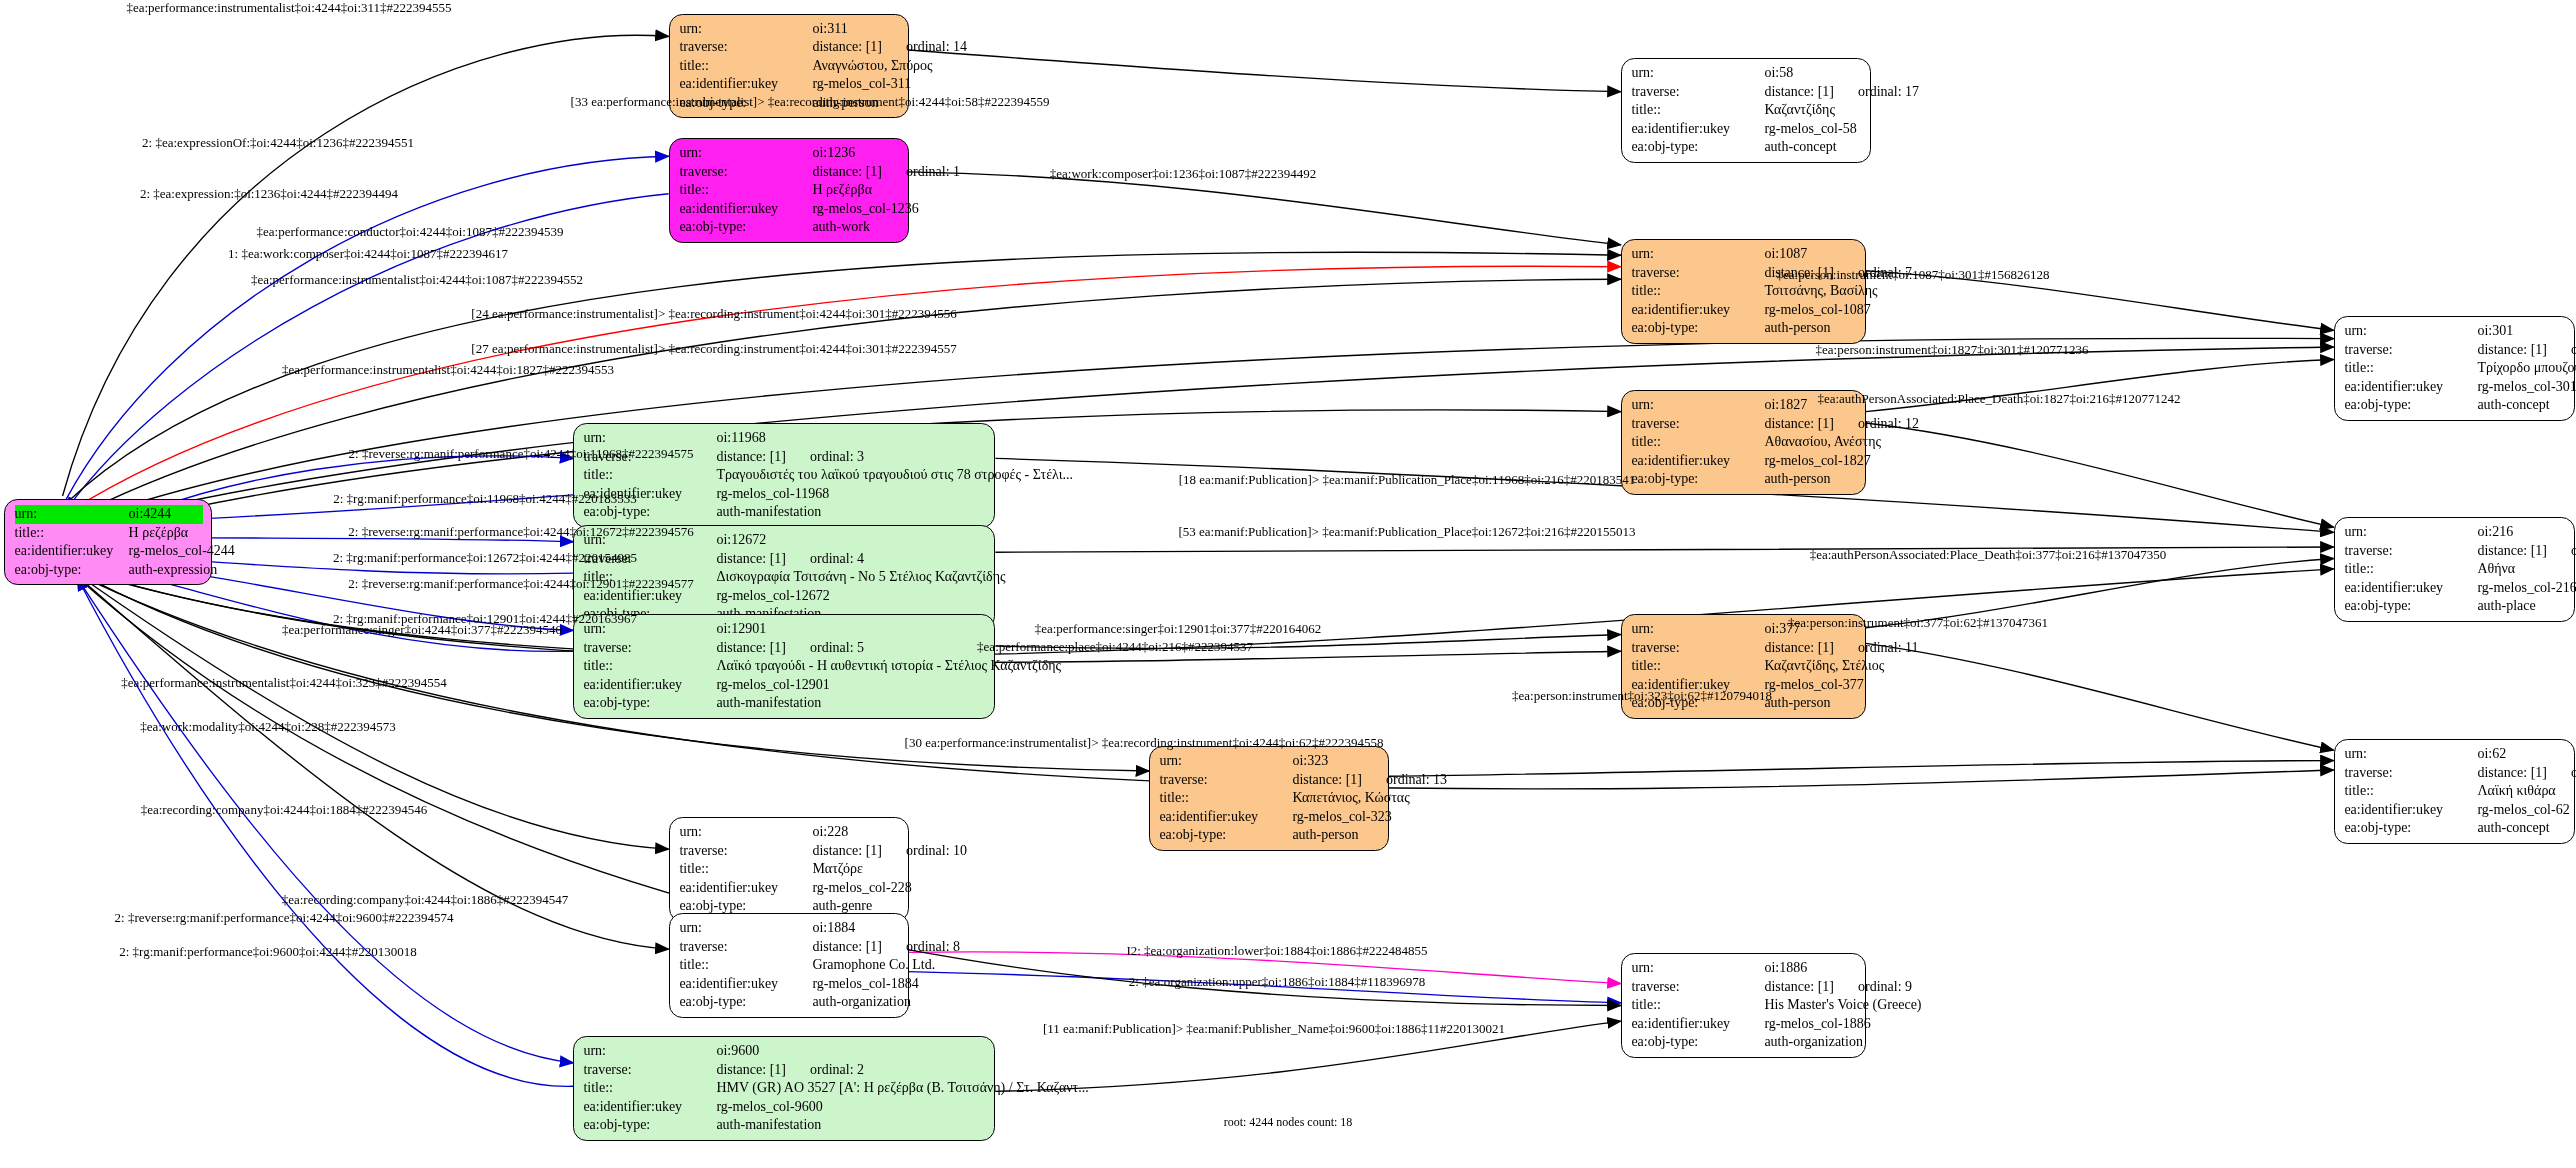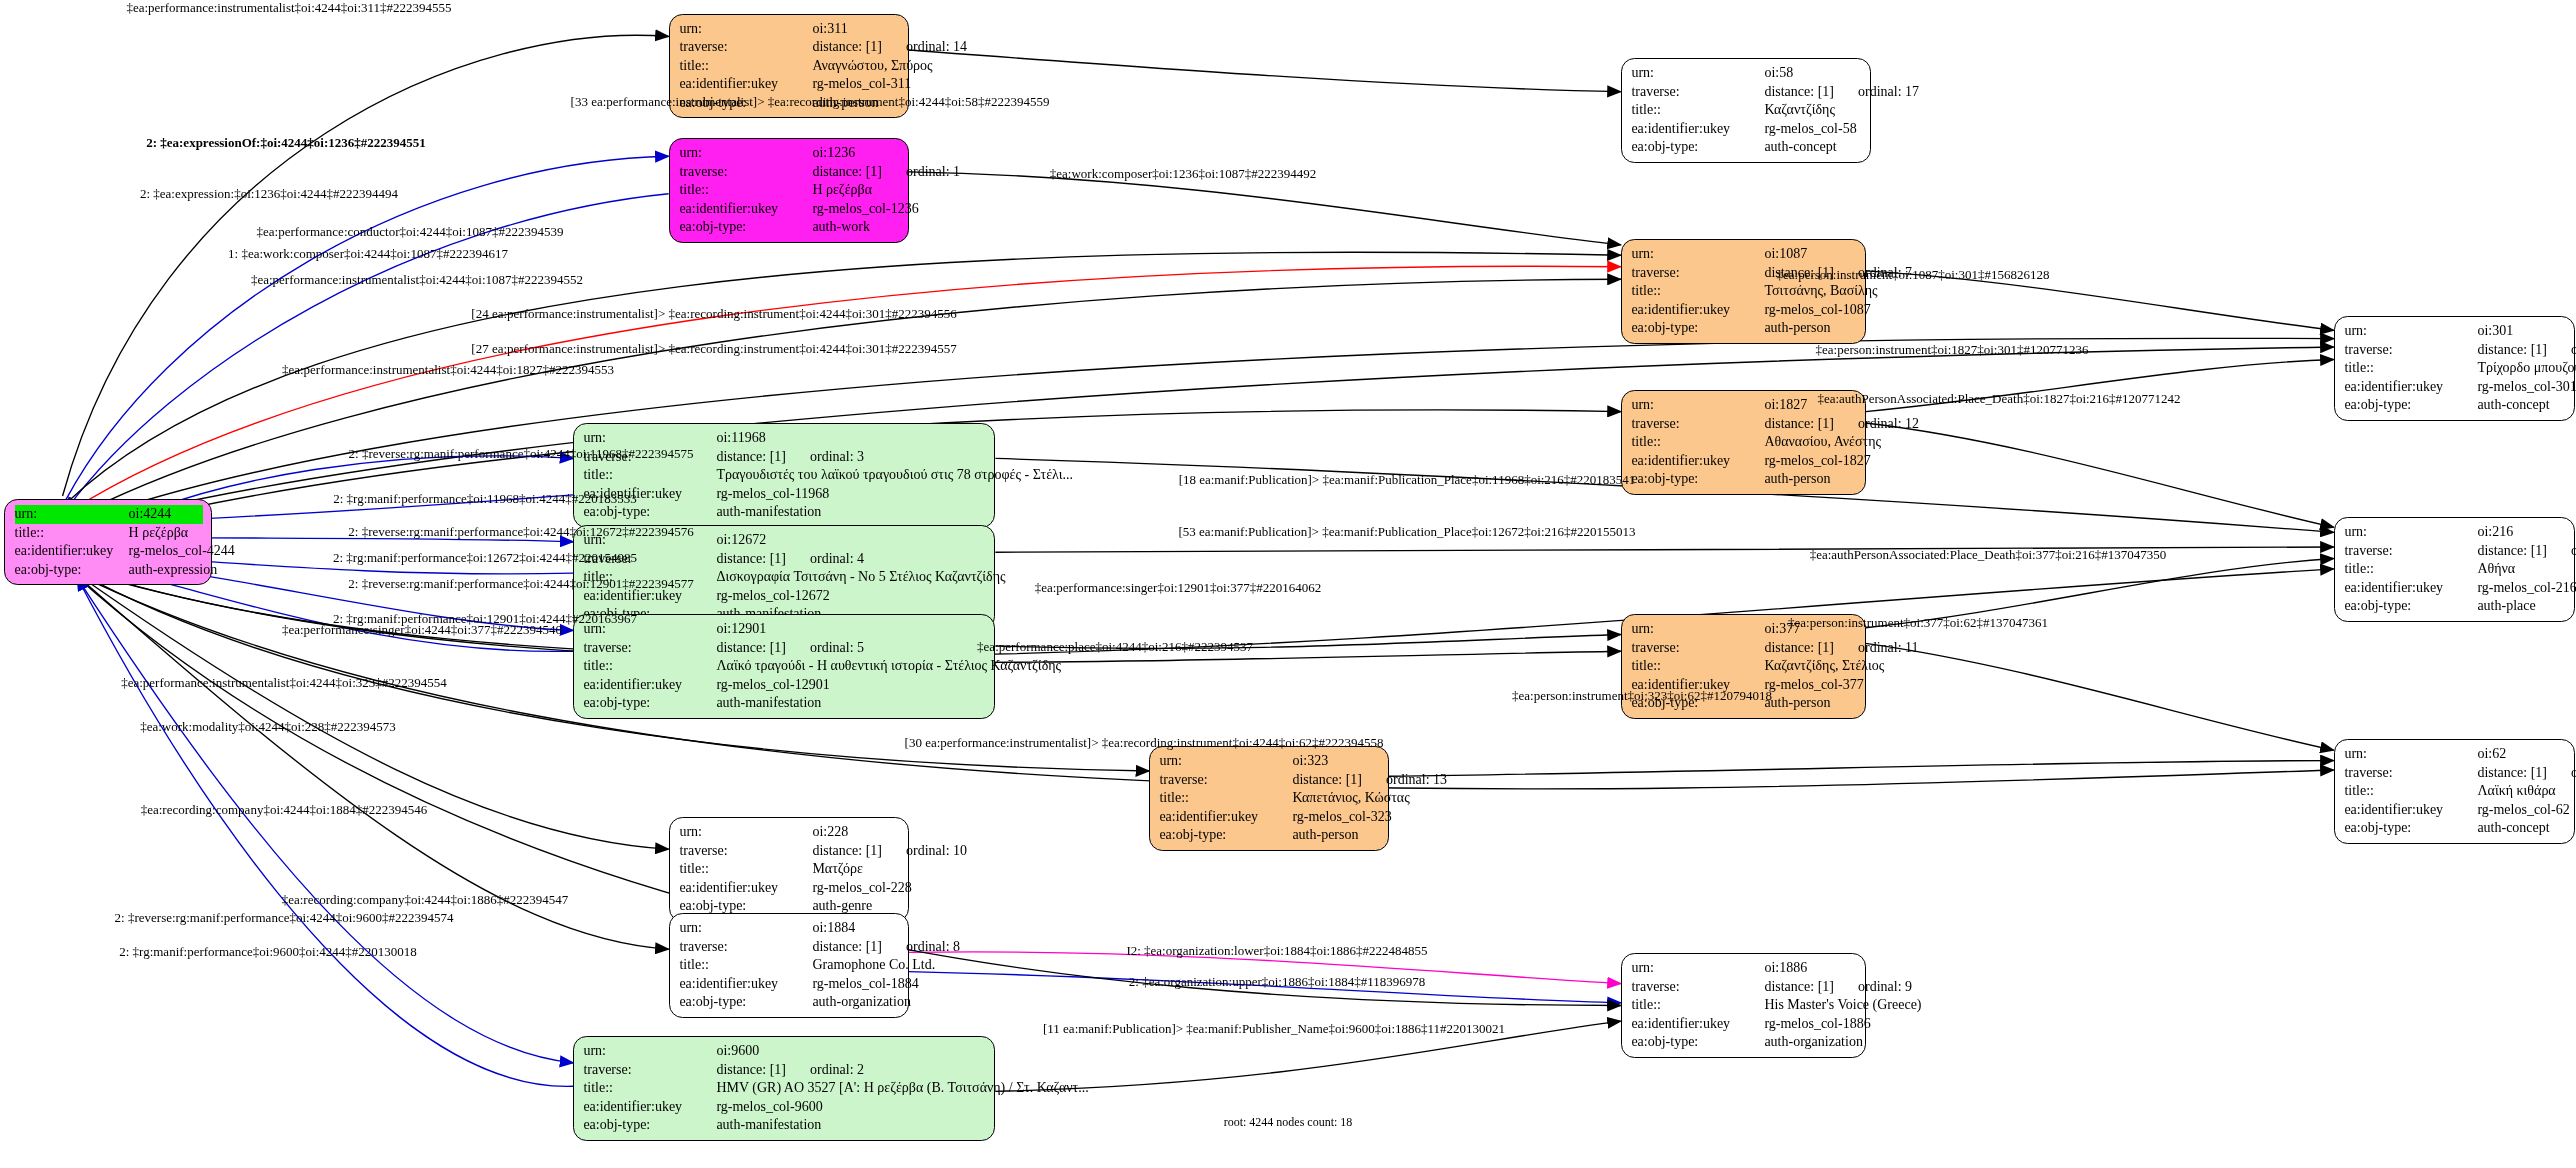--- a/index.html
+++ b/index.html
@@ -480,41 +480,41 @@
         </div>
         <div class="row ">
           <span class="k">ea:obj-type:</span>
           <span class="v">auth-manifestation</span>
         </div>
       </div>
     </div>
   <div id="label-layer">
       <div class="elabel" style="left: 289px; top: 7.3px;">‡ea:performance:instrumentalist‡oi:4244‡oi:311‡#222394555</div>
       <div class="elabel" style="left: 810px; top: 101px;">[33 ea:performance:instrumentalist]&gt; ‡ea:recording:instrument‡oi:4244‡oi:58‡#222394559</div>
-      <div class="elabel" style="left: 286px; top: 142px; font-weight: bold;">2: ‡ea:expressionOf:‡oi:4244‡oi:1236‡#222394551</div>
+      <div class="elabel" style="left: 278px; top: 142px;">2: ‡ea:expressionOf:‡oi:4244‡oi:1236‡#222394551</div>
       <div class="elabel" style="left: 269px; top: 193px;">2: ‡ea:expression:‡oi:1236‡oi:4244‡#222394494</div>
       <div class="elabel" style="left: 1183px; top: 173px;">‡ea:work:composer‡oi:1236‡oi:1087‡#222394492</div>
       <div class="elabel" style="left: 410px; top: 231px;">‡ea:performance:conductor‡oi:4244‡oi:1087‡#222394539</div>
       <div class="elabel" style="left: 368px; top: 253px;">1: ‡ea:work:composer‡oi:4244‡oi:1087‡#222394617</div>
       <div class="elabel" style="left: 417px; top: 279px;">‡ea:performance:instrumentalist‡oi:4244‡oi:1087‡#222394552</div>
       <div class="elabel" style="left: 1913px; top: 274px;">‡ea:person:instrument‡oi:1087‡oi:301‡#156826128</div>
       <div class="elabel" style="left: 714px; top: 313px;">[24 ea:performance:instrumentalist]&gt; ‡ea:recording:instrument‡oi:4244‡oi:301‡#222394556</div>
       <div class="elabel" style="left: 714px; top: 348px;">[27 ea:performance:instrumentalist]&gt; ‡ea:recording:instrument‡oi:4244‡oi:301‡#222394557</div>
       <div class="elabel" style="left: 448px; top: 369px;">‡ea:performance:instrumentalist‡oi:4244‡oi:1827‡#222394553</div>
       <div class="elabel" style="left: 1952px; top: 349px;">‡ea:person:instrument‡oi:1827‡oi:301‡#120771236</div>
       <div class="elabel" style="left: 1999px; top: 398px;">‡ea:authPersonAssociated:Place_Death‡oi:1827‡oi:216‡#120771242</div>
       <div class="elabel" style="left: 521px; top: 453px;">2: ‡reverse:rg:manif:performance‡oi:4244‡oi:11968‡#222394575</div>
       <div class="elabel" style="left: 485px; top: 498px;">2: ‡rg:manif:performance‡oi:11968‡oi:4244‡#220183533</div>
       <div class="elabel" style="left: 1407px; top: 479px;">[18 ea:manif:Publication]&gt; ‡ea:manif:Publication_Place‡oi:11968‡oi:216‡#220183541</div>
       <div class="elabel" style="left: 521px; top: 531px;">2: ‡reverse:rg:manif:performance‡oi:4244‡oi:12672‡#222394576</div>
       <div class="elabel" style="left: 485px; top: 557px;">2: ‡rg:manif:performance‡oi:12672‡oi:4244‡#220154985</div>
       <div class="elabel" style="left: 1407px; top: 531px;">[53 ea:manif:Publication]&gt; ‡ea:manif:Publication_Place‡oi:12672‡oi:216‡#220155013</div>
       <div class="elabel" style="left: 521px; top: 583px;">2: ‡reverse:rg:manif:performance‡oi:4244‡oi:12901‡#222394577</div>
       <div class="elabel" style="left: 485px; top: 618px;">2: ‡rg:manif:performance‡oi:12901‡oi:4244‡#220163967</div>
-      <div class="elabel" style="left: 1178px; top: 587px; text-align: right;">‡ea:performance:singer‡oi:12901‡oi:377‡#220164062</div>
+      <div class="elabel" style="left: 1178px; top: 628px; text-align: right;">‡ea:performance:singer‡oi:12901‡oi:377‡#220164062</div>
       <div class="elabel" style="left: 1988px; top: 554px;">‡ea:authPersonAssociated:Place_Death‡oi:377‡oi:216‡#137047350</div>
       <div class="elabel" style="left: 1918px; top: 622px;">‡ea:person:instrument‡oi:377‡oi:62‡#137047361</div>
       <div class="elabel" style="left: 422px; top: 629px;">‡ea:performance:singer‡oi:4244‡oi:377‡#222394540</div>
       <div class="elabel" style="left: 1115px; top: 646px;">‡ea:performance:place‡oi:4244‡oi:216‡#222394537</div>
       <div class="elabel" style="left: 284px; top: 682px;">‡ea:performance:instrumentalist‡oi:4244‡oi:323‡#222394554</div>
       <div class="elabel" style="left: 1642px; top: 695px;">‡ea:person:instrument‡oi:323‡oi:62‡#120794018</div>
       <div class="elabel" style="left: 268px; top: 726px;">‡ea:work:modality‡oi:4244‡oi:228‡#222394573</div>
       <div class="elabel" style="left: 1144px; top: 742px;">[30 ea:performance:instrumentalist]&gt; ‡ea:recording:instrument‡oi:4244‡oi:62‡#222394558</div>
       <div class="elabel" style="left: 284px; top: 809px;">‡ea:recording:company‡oi:4244‡oi:1884‡#222394546</div>
       <div class="elabel" style="left: 1277px; top: 950px;">I2: ‡ea:organization:lower‡oi:1884‡oi:1886‡#222484855</div>

